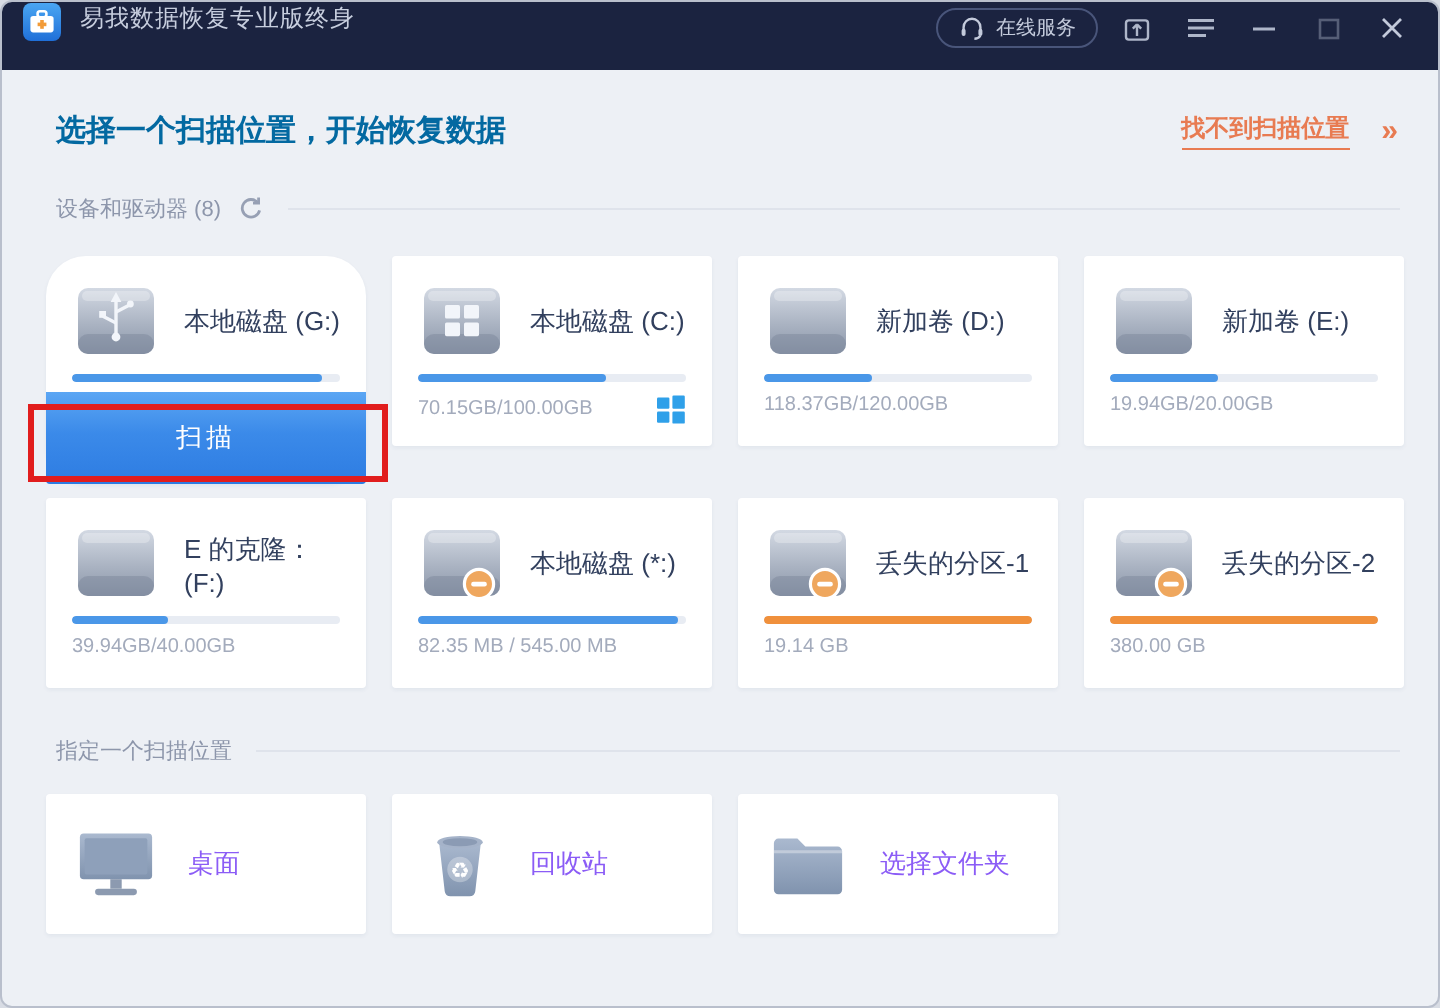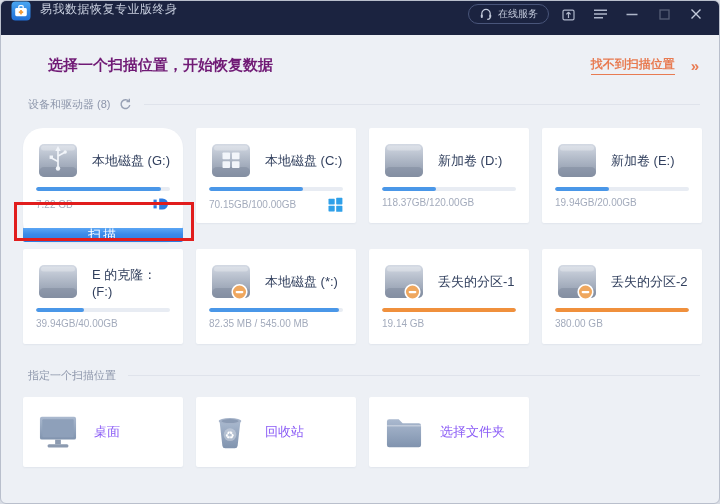--- a/index.html
+++ b/index.html
@@ -13,42 +13,42 @@
   .titlebar{height:34px;background:#1b2340;display:flex;align-items:flex-start;padding:0 10px;}
   .app-icon{width:20px;height:20px;flex:0 0 auto;}
   .app-title{color:#c7cede;font-size:12px;margin-left:9px;letter-spacing:.5px;}
   .tb-right{margin-left:auto;display:flex;align-items:center;}
   .service-pill{display:flex;align-items:center;gap:5px;border:1px solid #49557a;border-radius:11px;
     padding:2px 10px;color:#c3cadb;font-size:10px;cursor:pointer;margin-left:24px;}
   .tb-btn{width:26px;height:26px;display:flex;align-items:center;justify-content:center;margin-left:6px;cursor:pointer;}
   .tb-btn.dim{opacity:.4;}
   
   .page-header{display:flex;justify-content:space-between;align-items:center;padding:21px 20px 0 27px;}
-  .page-title{font-size:15px;font-weight:bold;color:#701a75;margin-left:20px;}
+  .page-title{font-size:15px;font-weight:bold;color:#0369a1;}
   .help-link{color:#e87b52;font-size:12px;font-weight:bold;display:flex;align-items:center;gap:16px;cursor:pointer;}
   .help-link .txt{border-bottom:1px solid #e87b52;padding-bottom:1px;}
   .help-link .arr{font-size:15px;line-height:1;}
   
   .section-row{display:flex;align-items:center;margin:22px 19px 0 27px;}
   .section-label{font-size:11px;color:#8d96ab;}
   .section-row .refresh{margin-left:8px;cursor:pointer;display:flex;}
   .section-row .divider{flex:1;height:1px;background:#dfe3eb;margin-left:12px;}
   
   .grid{display:grid;grid-template-columns:repeat(4,160px);column-gap:13px;row-gap:7px;
     margin:16px 0 0 22px;align-items:start;}
   .card{background:#fff;border-radius:2px;height:95px;position:relative;padding:14px 13px 0;
     box-shadow:0 1px 2px rgba(40,60,100,.06);cursor:pointer;}
   .card.tall{height:114px;border-radius:20px;}
   .drive-top{display:flex;align-items:center;gap:12px;}
   .drive-name{font-size:13px;color:#32405e;}
   .bar{margin-top:7px;height:4px;border-radius:2px;background:#e8ecf3;overflow:hidden;}
   .bar .fill{height:100%;border-radius:2px;}
   .meta{display:flex;justify-content:space-between;align-items:center;margin-top:6px;}
   .size{font-size:10px;color:#a3abbc;}
-  .scan-btn{position:absolute;left:0;right:0;bottom:0;height:14px;border-radius:0 0 2px 2px;
+  .scan-btn{position:absolute;left:0;right:0;bottom:0;height:46px;border-radius:0 0 2px 2px;
     background:linear-gradient(180deg,#5ba6f4 0%,#3b8ae9 45%,#2d7ce2 100%);
     color:#fff;font-size:13px;display:flex;align-items:center;justify-content:center;cursor:pointer;letter-spacing:2px;}
   .red-box{position:absolute;left:-9px;right:-11px;top:74px;height:39px;border:3px solid #e11d1d;z-index:5;pointer-events:none;}
   
   .loc-grid{display:grid;grid-template-columns:repeat(4,160px);column-gap:13px;margin:14px 0 0 22px;}
   .loc-card{background:#fff;border-radius:2px;height:70px;display:flex;align-items:center;gap:15px;
     padding:0 14px;box-shadow:0 1px 2px rgba(40,60,100,.06);cursor:pointer;}
   .loc-label{font-size:13px;color:#8b5cf6;}
   svg{display:block;}
 </style>

